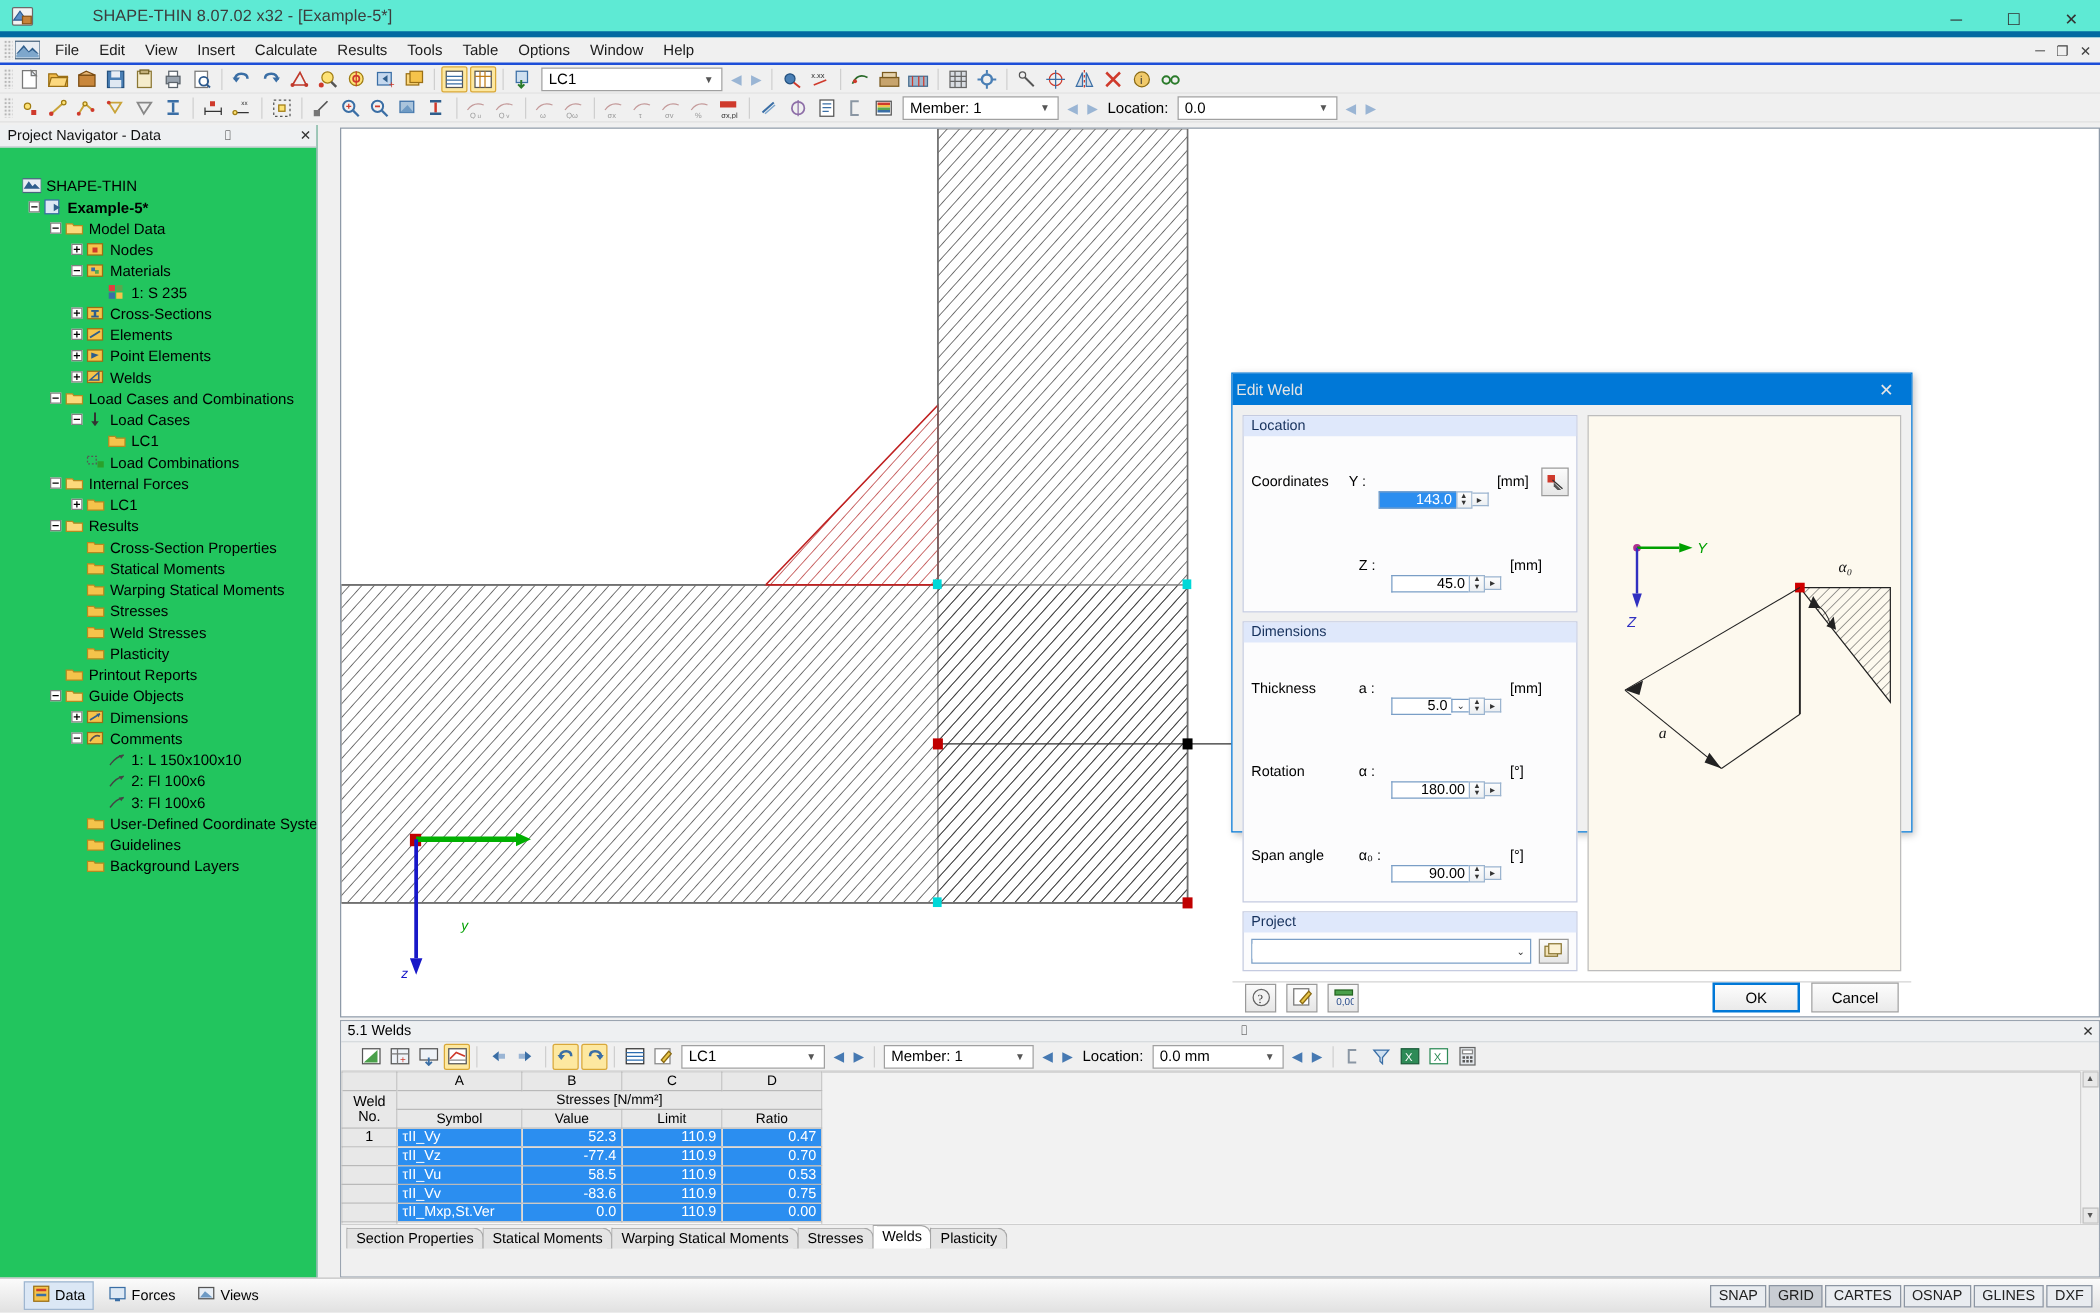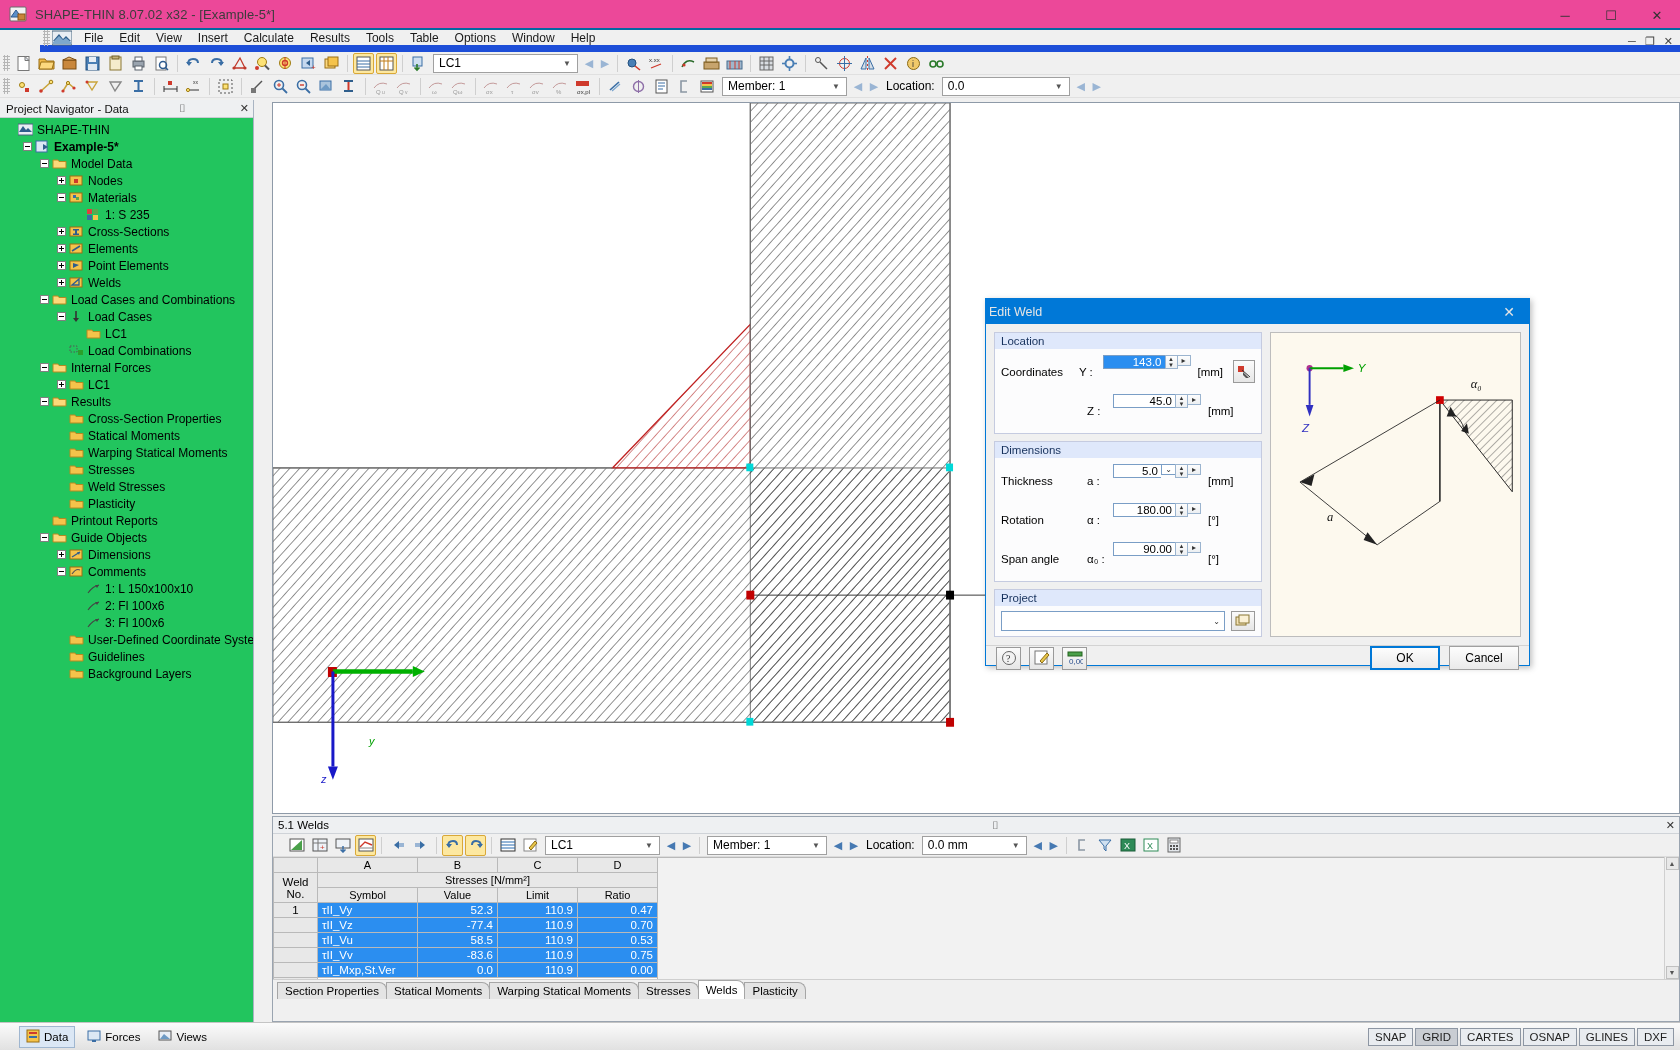--- a/index.html
+++ b/index.html
@@ -5,36 +5,36 @@
   * { box-sizing: border-box; }
   html, body { margin:0; padding:0; }
   body {
     width:1680px; height:1050px; overflow:hidden;
     font-family:"Liberation Sans", sans-serif;
     font-size:12px; color:#000; background:#f0f0f0;
     -webkit-font-smoothing:antialiased;
   }
   
   #titlebar {
-    height:30px; background:#ec4899; display:flex; align-items:center;
-    border-bottom:2px solid #0369a1; position:relative;
+    height:30px; background:#5eead4; display:flex; align-items:center;
+    border-bottom:5px solid #0369a1; position:relative;gap:39px;
   }
   #app-icon {
     width:18px; height:18px; margin:0 8px 0 9px; position:relative; flex:none;
   }
   #title-text { font-size:13px; color:#3c3c3c; letter-spacing:.1px; }
   .wbtn {
     width:46px; height:30px; display:flex; align-items:center; justify-content:center;
     color:#333; font-size:13px;
   }
   #wbtns { position:absolute; right:0; top:0; display:flex; }
   
   #menubar {
     height:22px; background:#f0f0f0; display:flex; align-items:center;
-    border-bottom:7px solid #1d4ed8; position:relative;margin-left:40px;
+    border-bottom:2px solid #1d4ed8; position:relative;
   }
   .grip { width:7px; height:16px; margin:0 2px 0 3px; flex:none;
     background-image:
       radial-gradient(circle at 1.5px 1.5px, #b5b5b5 1px, transparent 1.2px);
     background-size:3px 3px; }
   #menu-logo { width:20px; height:16px; margin-right:4px; flex:none; }
   .menu-item { padding:2px 8px; font-size:12px; color:#1a1a1a; cursor:default; }
   #menu-right { position:absolute; right:4px; top:0; height:22px; display:flex; align-items:center; gap:3px; color:#444; font-size:11px;}
   #menu-right span { padding:0 3px; }
   
@@ -64,21 +64,21 @@
   #navigator {
     position:absolute; left:0; top:0; width:254px; bottom:0;
     background:#22c55e; border-right:1px solid #a9b4c2;
     display:flex; flex-direction:column;
   }
   #nav-head {
     height:18px; background:#eef0f2; border-bottom:1px solid #c8ccd2;
     display:flex; align-items:center; padding-left:6px; font-size:11.5px; color:#111;
   }
   #nav-head .hbtn { margin-left:auto; padding:0 4px; color:#333; font-size:11px; }
-  #nav-tree { flex:1; overflow:hidden; padding:3px 0 0 6px; }
+  #nav-tree { flex:1; overflow:hidden; padding:22px 0 0 6px; }
   .tn { display:flex; align-items:center; height:17px; white-space:nowrap; font-size:12px; }
   .tn .ind { flex:none; }
   .exp { width:9px; height:9px; border:1px solid #808080; background:#fff;
     position:relative; flex:none; margin-right:3px; }
   .exp:before { content:""; position:absolute; left:1px; top:3px; width:5px; height:1px; background:#000; }
   .exp.plus:after { content:""; position:absolute; left:3px; top:1px; width:1px; height:5px; background:#000; }
   .noexp { width:9px; flex:none; margin-right:3px; }
   .tico { width:15px; height:13px; margin-right:4px; flex:none; position:relative; }
   .tn.bold { font-weight:bold; }
   
@@ -132,21 +132,21 @@
     align-items:center; justify-content:center; font-size:14px; }
   #dlg-body { flex:1; display:flex; padding:8px; gap:8px; }
   #dlg-left { width:268px; display:flex; flex-direction:column; gap:7px; }
   .gbox { border:1px solid #c5cbe0; background:#fcfcfd; }
   .gcap { background:#dfe8fb; color:#16315c; font-size:11.5px; padding:2px 6px; }
   .gbody { padding:6px; }
   .row { display:flex; align-items:center; margin-bottom:6px; }
   .row:last-child { margin-bottom:0; }
   .rlabel { width:86px; font-size:11.5px; }
   .rsym { width:26px; font-size:11.5px; }
-  .spin { display:flex; align-items:flex-start; height:33px; }
+  .spin { display:flex; align-items:center; height:33px;margin-top:28px; }
   .spin input {
     width:62px; border:1px solid #7a9ec6; border-right:none; text-align:right;
     font-family:"Liberation Sans", sans-serif; font-size:11.5px; padding:0 3px; outline:none;
     background:#fff;
   }
   .spin input.hl { background:#2b8ef0; color:#fff; }
   .spin .sdrop { width:14px; border:1px solid #7a9ec6; border-right:none; background:#fff;
     display:flex; align-items:center; justify-content:center; font-size:8px; color:#333;}
   .spinbtns { width:13px; border:1px solid #9bb4cf; background:linear-gradient(#fdfdfd,#eceff2);
      display:flex; flex-direction:column; }

